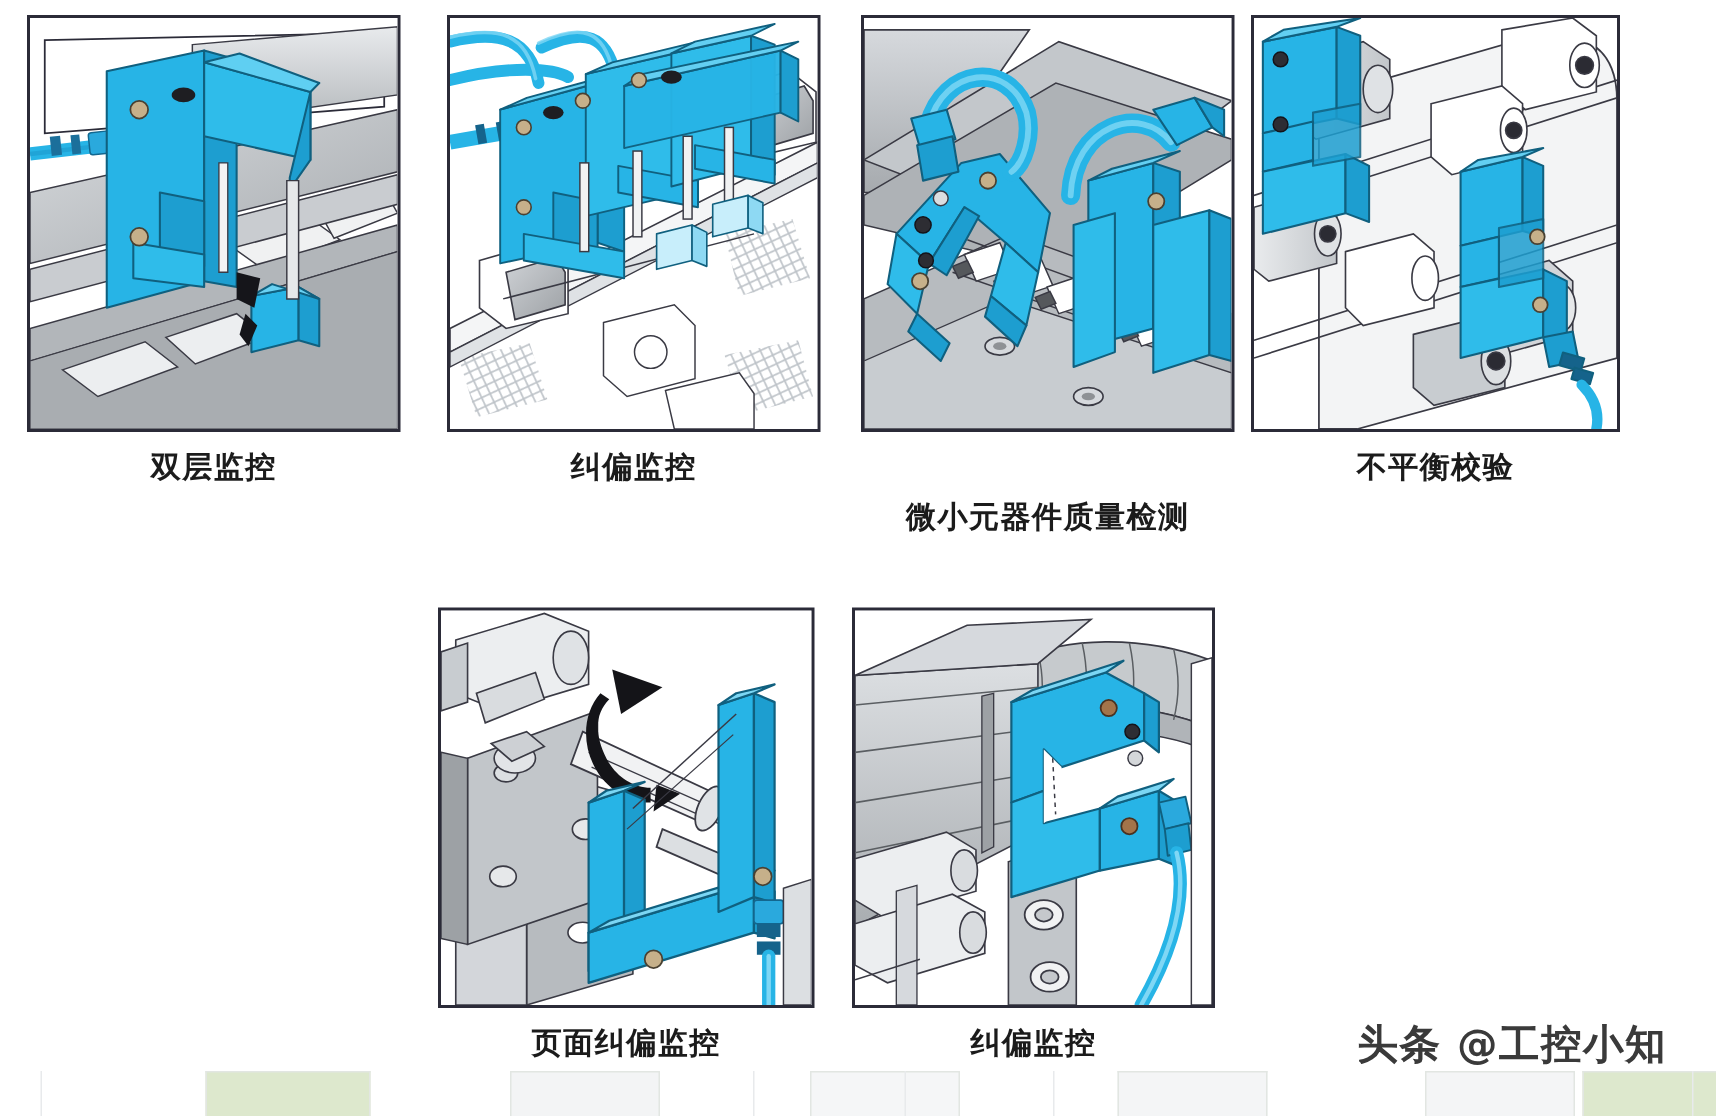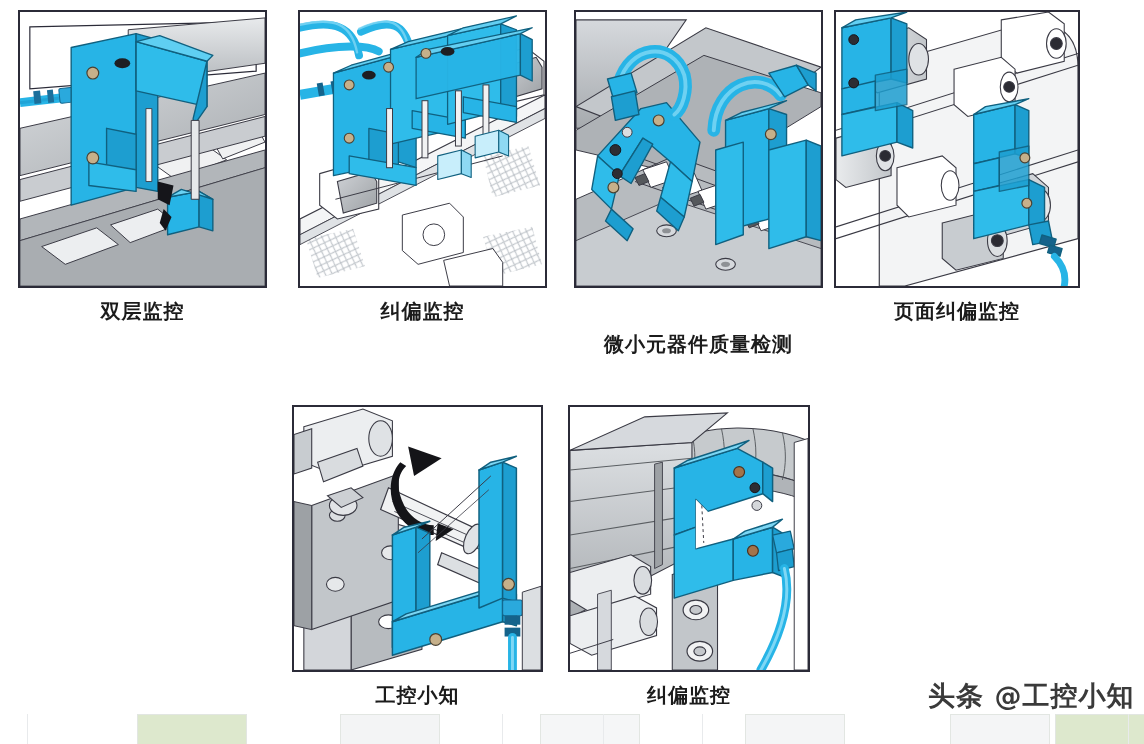--- a/index.html
+++ b/index.html
@@ -399,21 +399,21 @@
           <path d="M222 248 C232 258 234 268 232 278" fill="none" stroke="#27b4e6" stroke-width="7" stroke-linecap="round"></path>
         </g>
 
         <circle cx="18" cy="28" r="5" fill="#2d2d33" stroke="#14141a" stroke-width="1"></circle>
         <circle cx="18" cy="72" r="5" fill="#2d2d33" stroke="#14141a" stroke-width="1"></circle>
         <circle cx="192" cy="148" r="5" fill="#c6b08a" stroke="#4a4132" stroke-width="1.2"></circle>
         <circle cx="194" cy="194" r="5" fill="#c6b08a" stroke="#4a4132" stroke-width="1.2"></circle>
       </svg>
     </div>
   </div>
-  <div class="caption" style="left:834px; top:298px; width:246px;">页面纠偏监控</div>
+  <div class="caption" style="left:834px; top:298px; width:246px;">不平衡校验</div>
 
   <div class="panel" style="left:292px; top:405px; width:251px; height:267px;">
     <div class="art">
       <svg viewBox="0 0 251 267" preserveAspectRatio="none">
         <defs>
           <linearGradient id="g5a" x1="0" y1="0" x2="0" y2="1">
             <stop offset="0" stop-color="#e4e6e9"></stop>
               <stop offset="1" stop-color="#b0b4b8"></stop>
           </linearGradient>
         </defs>
@@ -483,21 +483,21 @@
           <rect x="214" y="212" width="16" height="9" fill="#15638b"></rect>
           <rect x="214" y="224" width="16" height="9" fill="#15638b"></rect>
           <path d="M222 234 L222 267" stroke="#27b4e6" stroke-width="9" stroke-linecap="round"></path>
           <path d="M222 234 L222 267" stroke="#7fd7f5" stroke-width="3" stroke-linecap="round"></path>
         </g>
 
         <path d="M232 188 L251 182 L251 267 L232 267 Z" fill="#dcdfe2" stroke="#3a3a44" stroke-width="1"></path>
       </svg>
     </div>
   </div>
-  <div class="caption" style="left:292px; top:682px; width:251px;">工控小知</div>
+  <div class="caption" style="left:292px; top:682px; width:251px;">页面纠偏监控</div>
 
   <div class="panel" style="left:568px; top:405px; width:242px; height:267px;">
     <div class="art">
       <svg viewBox="0 0 242 267" preserveAspectRatio="none">
         <defs>
           <linearGradient id="g6a" x1="0" y1="0" x2="0" y2="1">
             <stop offset="0" stop-color="#dcdfe2"></stop>
               <stop offset="1" stop-color="#a9adb1"></stop>
           </linearGradient>
         </defs>
@@ -564,21 +564,21 @@
         <circle cx="188" cy="82" r="5" fill="#2d2d33" stroke="#14141a" stroke-width="1"></circle>
         <circle cx="190" cy="100" r="5" fill="#d4d7da" stroke="#3a3a44" stroke-width="1"></circle>
         <circle cx="186" cy="146" r="5.5" fill="#a3744a" stroke="#4a3220" stroke-width="1.2"></circle>
 
         <path d="M228 36 L242 32 L242 267 L228 267 Z" fill="#ffffff" stroke="#3a3a44" stroke-width="1"></path>
       </svg>
     </div>
   </div>
   <div class="caption" style="left:568px; top:682px; width:242px;">纠偏监控</div>
 
-  <div class="watermark" style="left:928px; top:678px;">头条 @工控小知</div>
+  <div class="watermark" style="left:905px; top:678px;">头条 @工控小知</div>
 
   <div class="vrule" style="left:27px;"></div>
   <div class="strip" style="left:137px; width:110px; background:#dde8cd;"></div>
   <div class="strip" style="left:340px; width:100px; background:#f3f4f5;"></div>
   <div class="strip" style="left:540px; width:100px; background:#f5f6f7;"></div>
   <div class="vrule" style="left:502px;"></div>
   <div class="vrule" style="left:603px;"></div>
   <div class="strip" style="left:745px; width:100px; background:#f4f5f6;"></div>
   <div class="vrule" style="left:702px;"></div>
   <div class="strip" style="left:950px; width:100px; background:#f4f5f6;"></div>

